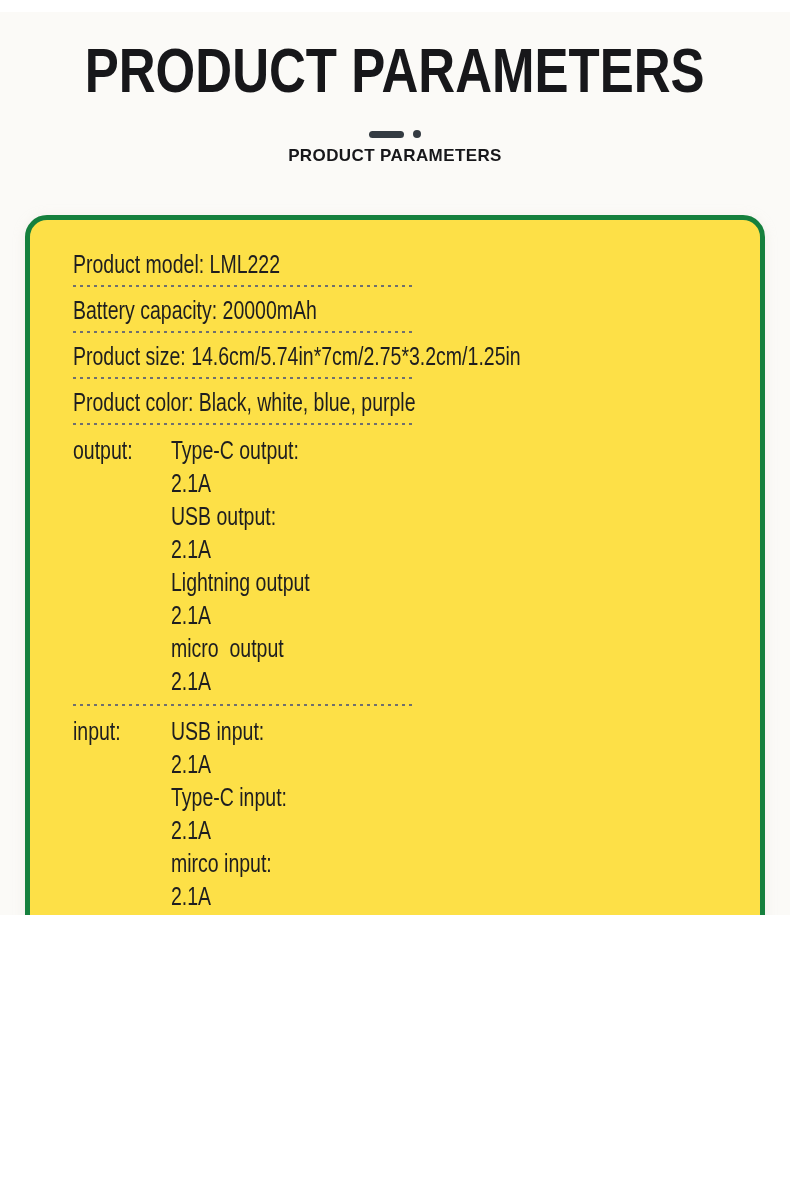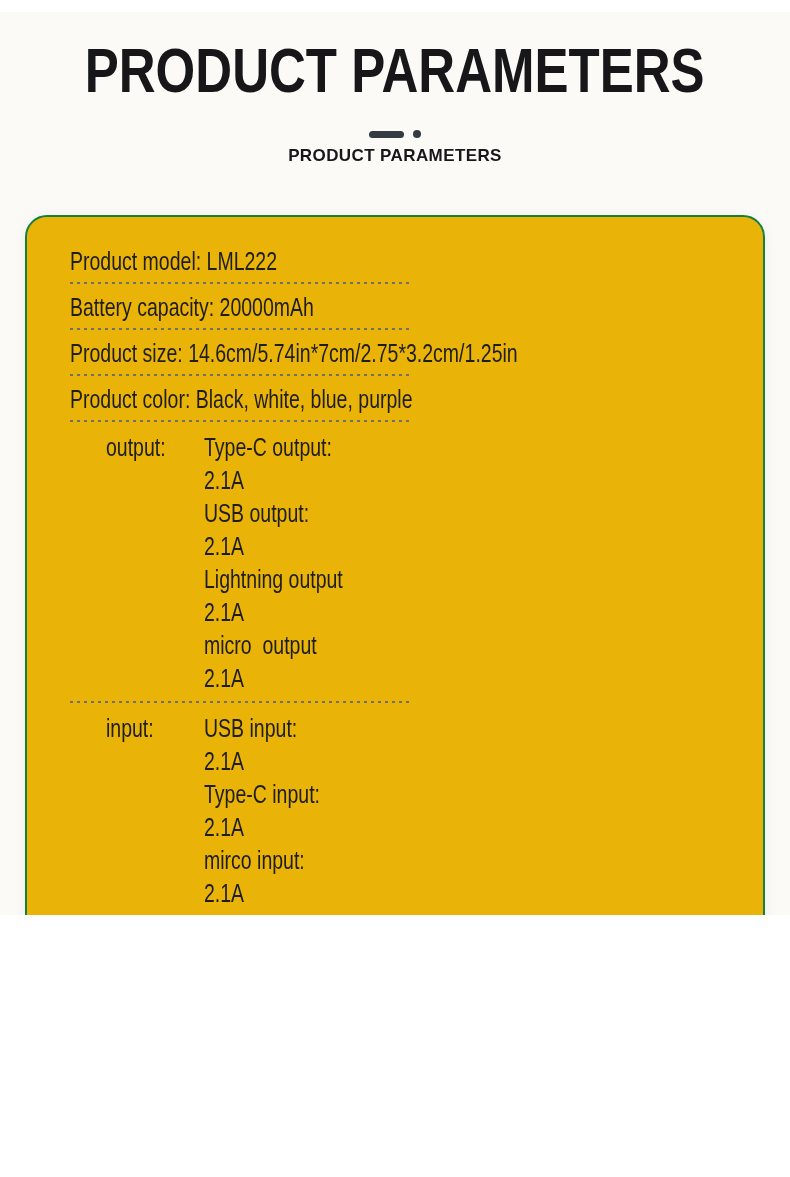--- a/index.html
+++ b/index.html
@@ -33,36 +33,36 @@
   }
 
   .panel-tab{
     position:absolute;left:210px;top:1050px;width:190px;height:112px;
     background:linear-gradient(#f8eeea,#faf2ef);
     border-radius:0 0 10px 10px;z-index:1;
   }
   .panel{
     position:absolute;left:25px;top:215px;width:740px;height:903px;
     box-sizing:border-box;
-    background:#eab308;
-    border:2px solid #15803d;
+    background:#fde047;
+    border:5px solid #15803d;
     border-radius:22px;
     box-shadow:0 2px 12px rgba(222,214,206,0.35);
     padding:26px 18px 0 43px;
     z-index:2;
   }
   .srow{
     font-size:25px;line-height:36px;color:#1e1e20;white-space:pre;
     transform:scaleX(0.78);transform-origin:0 50%;
   }
   .sep{
     width:342px;height:2px;margin:3px 0 5px;
     background:repeating-linear-gradient(90deg,#6f6f6f 0 3px,transparent 3px 7px);
   }
-  .group{display:flex;margin-top:9px;margin-left:36px;}
+  .group{display:flex;margin-top:9px;}
   .group .glabel{
     width:98px;flex:0 0 98px;font-size:25px;line-height:33px;color:#1e1e20;
     transform:scaleX(0.78);transform-origin:0 50%;white-space:pre;
   }
   .group .glines .gline{
     font-size:25px;line-height:33px;color:#1e1e20;white-space:pre;
     transform:scaleX(0.78);transform-origin:0 50%;
   }
   .sep.after-group{margin:6px 0 2px;}
 

